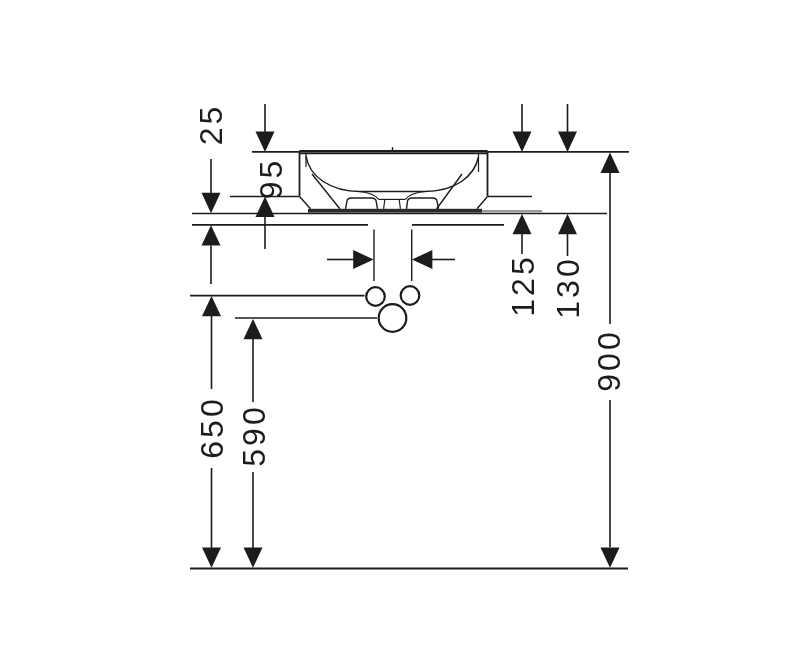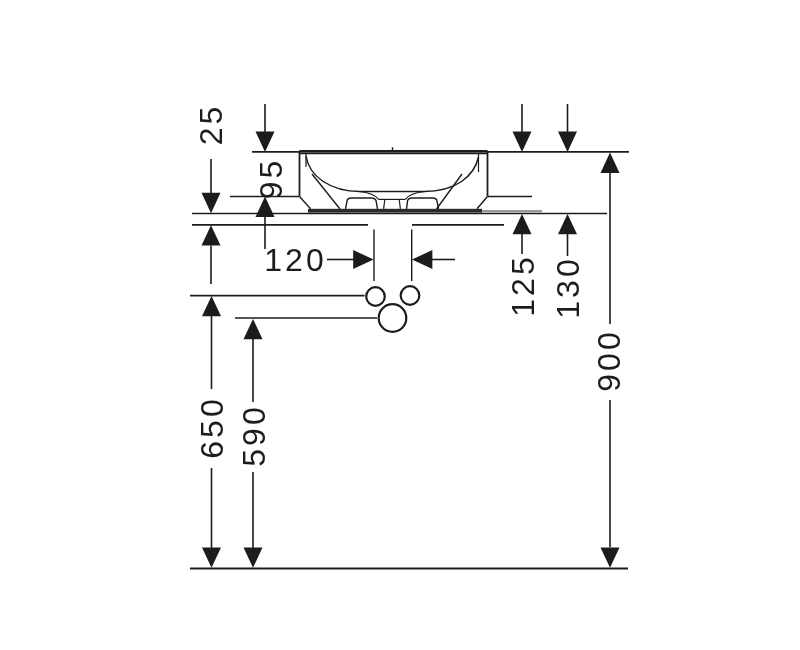--- a/index.html
+++ b/index.html
@@ -96,20 +96,19 @@
 
     <g stroke="#1c1c1c" stroke-width="2.2" fill="none">
       <circle cx="375.5" cy="296.5" r="9.3"></circle>
       <circle cx="410" cy="295.5" r="9.3"></circle>
       <circle cx="392.5" cy="318" r="13.8"></circle>
     </g>
   </svg>
 
   <div class="label rot" style="left:211px;top:126px">25</div>
   <div class="label rot" style="left:271px;top:180px">95</div>
-  <div class="label" style="left:294px;top:260px">120</div>
   <div class="label rot" style="left:523px;top:287px">125</div>
   <div class="label rot" style="left:568px;top:289px">130</div>
   <div class="label rot" style="left:212px;top:429px">650</div>
   <div class="label rot" style="left:254px;top:437px">590</div>
   <div class="label rot" style="left:609px;top:362px">900</div>
 
 </div>
 
 </body></html>

